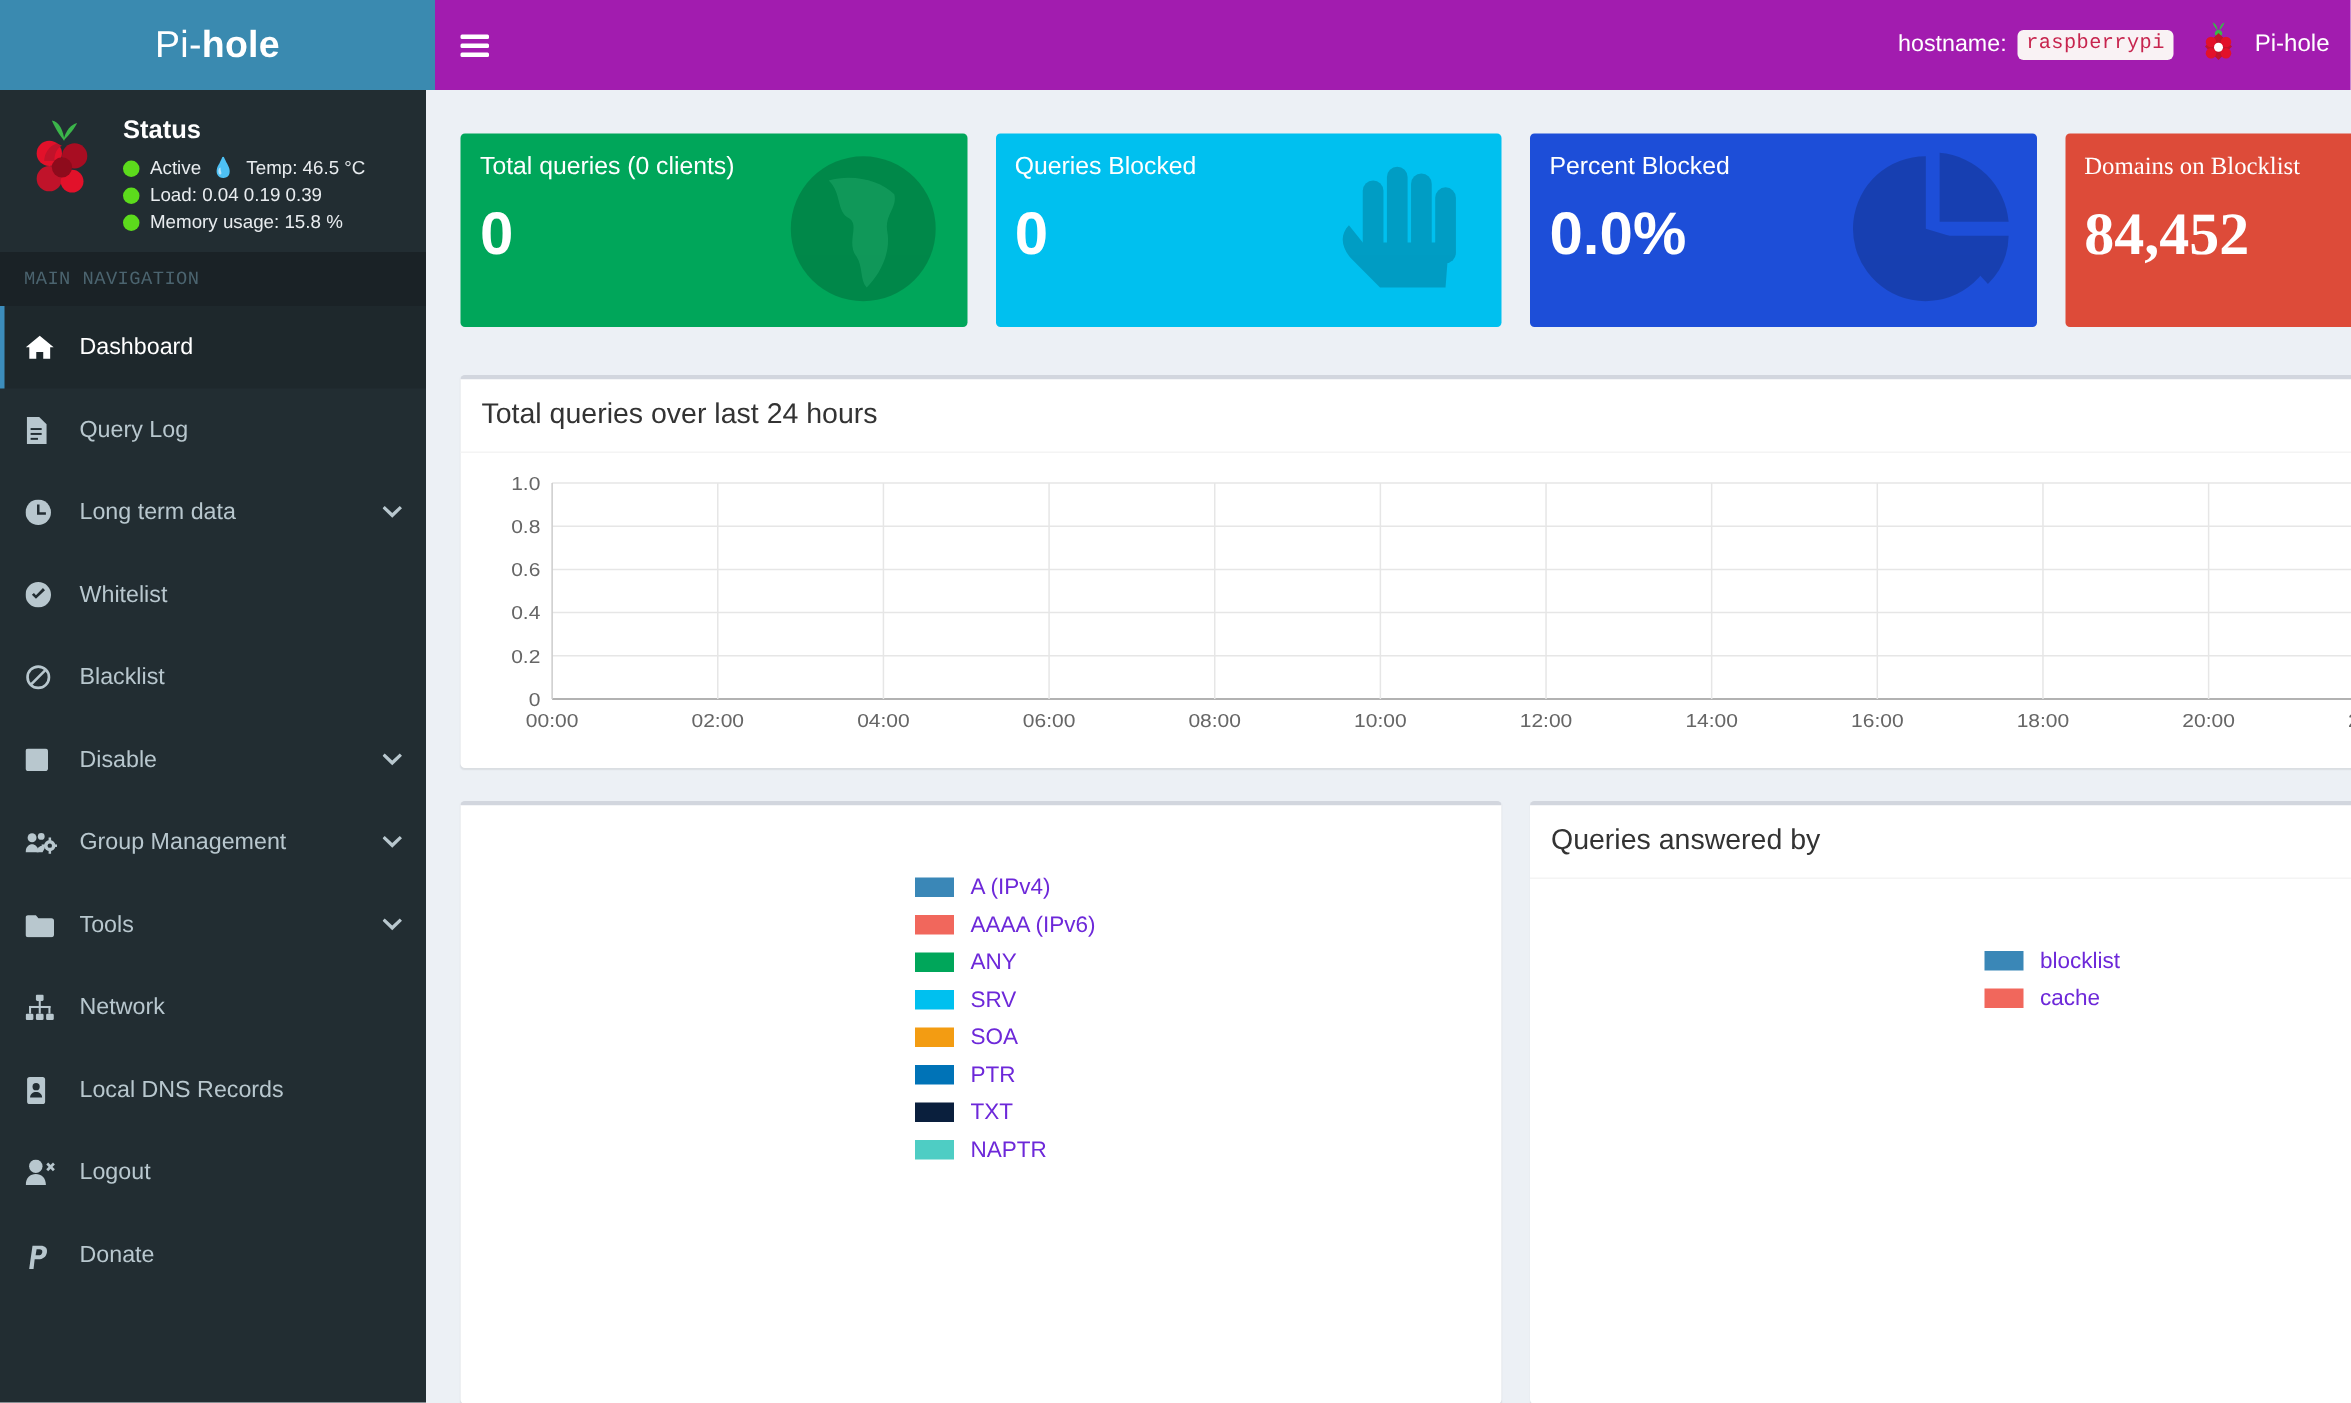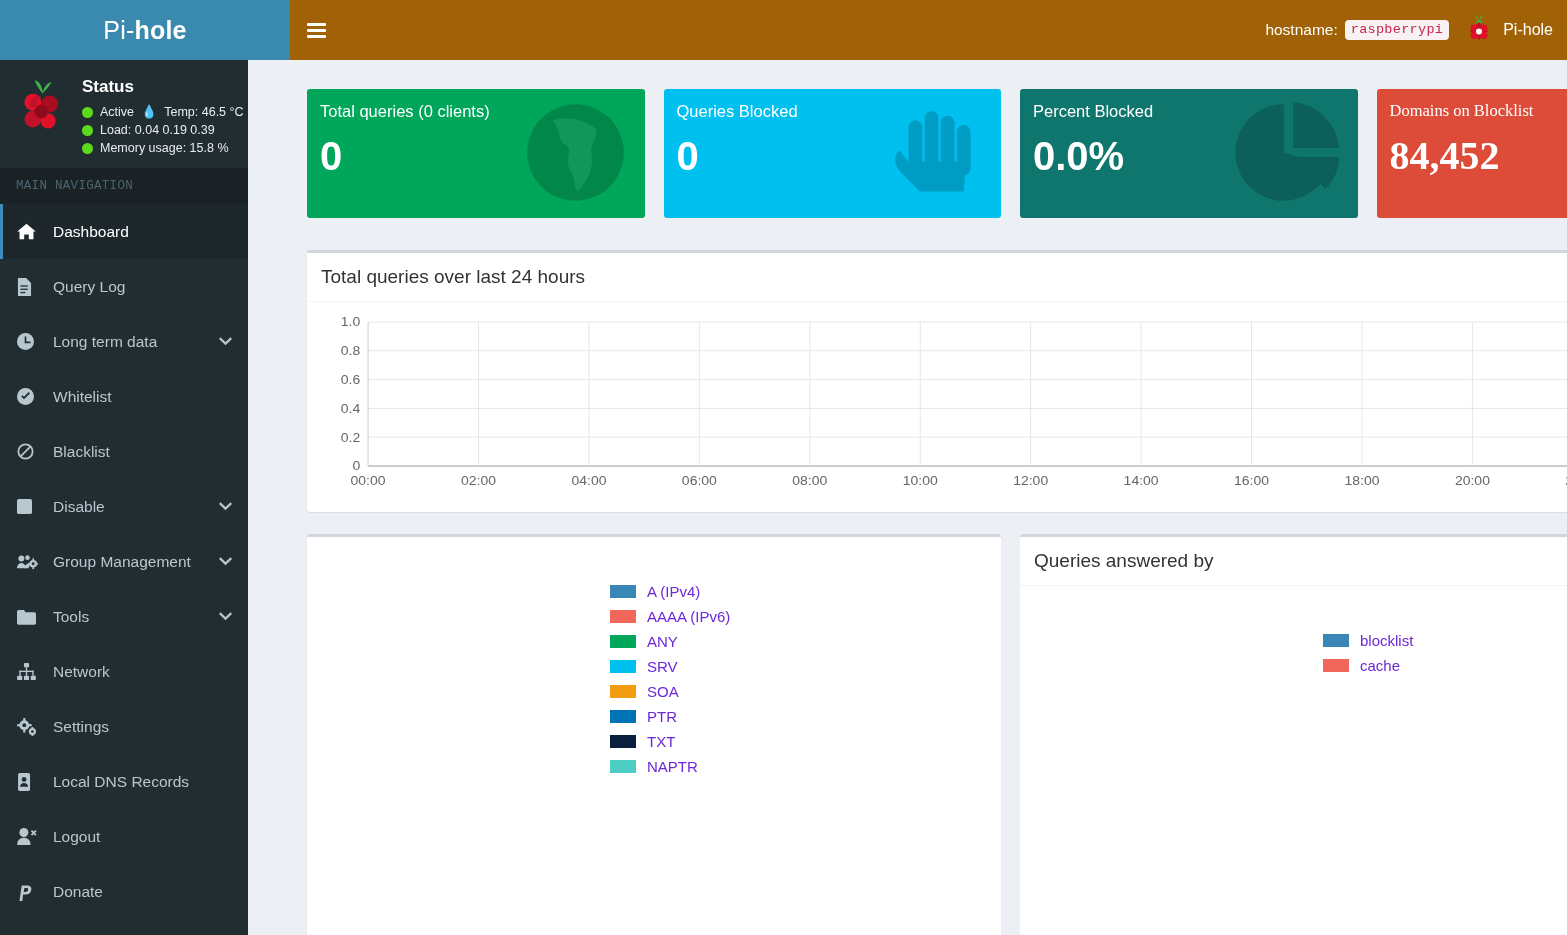--- a/index.html
+++ b/index.html
@@ -15,21 +15,21 @@
     position:absolute; top:0; left:0; width:1567px; height:60px;
     display:flex; align-items:stretch;
   }
   .logo-box {
     width:290px; height:60px; background:#3a8ab0;
     display:flex; align-items:center; justify-content:center;
   }
   .logo-text { font-size:25px; color:#fff; font-weight:400; letter-spacing:.2px; }
   .logo-text b { font-weight:700; }
   .navbar {
-    flex:1; background:#a16207; display:flex; align-items:center;
+    flex:1; background:#a21caf; display:flex; align-items:center;
     justify-content:space-between; padding-right:14px;
   }
   .sidebar-toggle {
     width:52px; height:60px; display:flex; align-items:center; justify-content:center;
     cursor:pointer;
   }
   .burger { width:19px; }
   .burger span {
     display:block; height:3px; background:#fff; border-radius:1px; margin-bottom:3px;
   }
@@ -42,21 +42,21 @@
     padding:2px 6px 3px 6px; letter-spacing:.3px;
   }
   .brand-right { display:flex; align-items:center; gap:8px; }
   .brand-right .pi-label { font-size:16px; color:#fff; }
 
   
   .rpi-logo { display:block; }
 
   
   .sidebar {
-    position:absolute; top:60px; left:0; width:248px; height:875px;
+    position:absolute; top:60px; left:0; width:284px; height:875px;
     background:#222d32; overflow:hidden;
   }
   .status-panel {
     display:flex; align-items:flex-start; padding:16px 12px 14px 16px; gap:12px;
     height:108px;
   }
   .status-logo { width:54px; flex-shrink:0; padding-top:2px; }
   .status-info { padding-top:1px; }
   .status-title { color:#fff; font-size:17px; font-weight:700; margin-bottom:6px; }
   .status-row {
@@ -101,21 +101,21 @@
   .stat-label { font-size:16.5px; position:relative; z-index:2; line-height:22px; }
   .stat-value {
     font-size:40px; font-weight:700; position:relative; z-index:2;
     margin-top:12px; line-height:44px;
   }
   .stat-icon {
     position:absolute; right:12px; top:6px; z-index:1; opacity:.18;
   }
   .c-green  { background:#00a65a; }
   .c-blue   { background:#00c0ef; }
-  .c-yellow { background:#0f766e; }
+  .c-yellow { background:#1d4ed8; }
   .c-red    { background:#dd4b39;font-family:Liberation Serif, serif; }
 
   
   .panel {
     background:#fff; border-top:3px solid #d2d6de; border-radius:3px;
     box-shadow:0 1px 1px rgba(0,0,0,.08); margin-bottom:22px;
   }
   .panel-head {
     padding:13px 16px 13px 14px; border-bottom:1px solid #f4f4f4;
   }
@@ -317,37 +317,20 @@
             <rect x="8" y="15" width="6" height="5" rx="1"></rect>
             <rect x="16" y="15" width="6" height="5" rx="1"></rect>
             <rect x="10.2" y="5" width="1.6" height="4"></rect>
             <rect x="2.6" y="9" width="16.8" height="1.6"></rect>
             <rect x="2.6" y="9" width="1.6" height="6"></rect>
             <rect x="10.2" y="9" width="1.6" height="6"></rect>
             <rect x="17.8" y="9" width="1.6" height="6"></rect>
           </svg>
         </span>
         <span class="nav-label">Network</span>
-      </li>
-      <li class="nav-item">
-        <span class="nav-icon">
-          <svg width="20" height="18" viewBox="0 0 22 20" fill="currentColor">
-            <circle cx="8" cy="8" r="5.6"></circle>
-            <circle cx="8" cy="8" r="2.1" fill="#222d32"></circle>
-            <rect x="6.8" y="0" width="2.4" height="3.6"></rect>
-            <rect x="6.8" y="12.6" width="2.4" height="3.6"></rect>
-            <rect x="0" y="6.8" width="3.6" height="2.4"></rect>
-            <rect x="12.6" y="6.8" width="3.6" height="2.4"></rect>
-            <circle cx="17" cy="15" r="4"></circle>
-            <circle cx="17" cy="15" r="1.5" fill="#222d32"></circle>
-            <rect x="16" y="10" width="2" height="2.5"></rect>
-            <rect x="16" y="17.8" width="2" height="2.5"></rect>
-          </svg>
-        </span>
-        <span class="nav-label">Settings</span>
       </li>
       <li class="nav-item">
         <span class="nav-icon">
           <svg width="15" height="18" viewBox="0 0 17 21" fill="currentColor">
             <rect x="1" y="0" width="14" height="21" rx="2"></rect>
             <circle cx="8" cy="7.5" r="2.8" fill="#222d32"></circle>
             <path d="M3.3 16 c0-3 2.3-4.4 4.7-4.4 s4.7 1.4 4.7 4.4 Z" fill="#222d32"></path>
           </svg>
         </span>
         <span class="nav-label">Local DNS Records</span>

